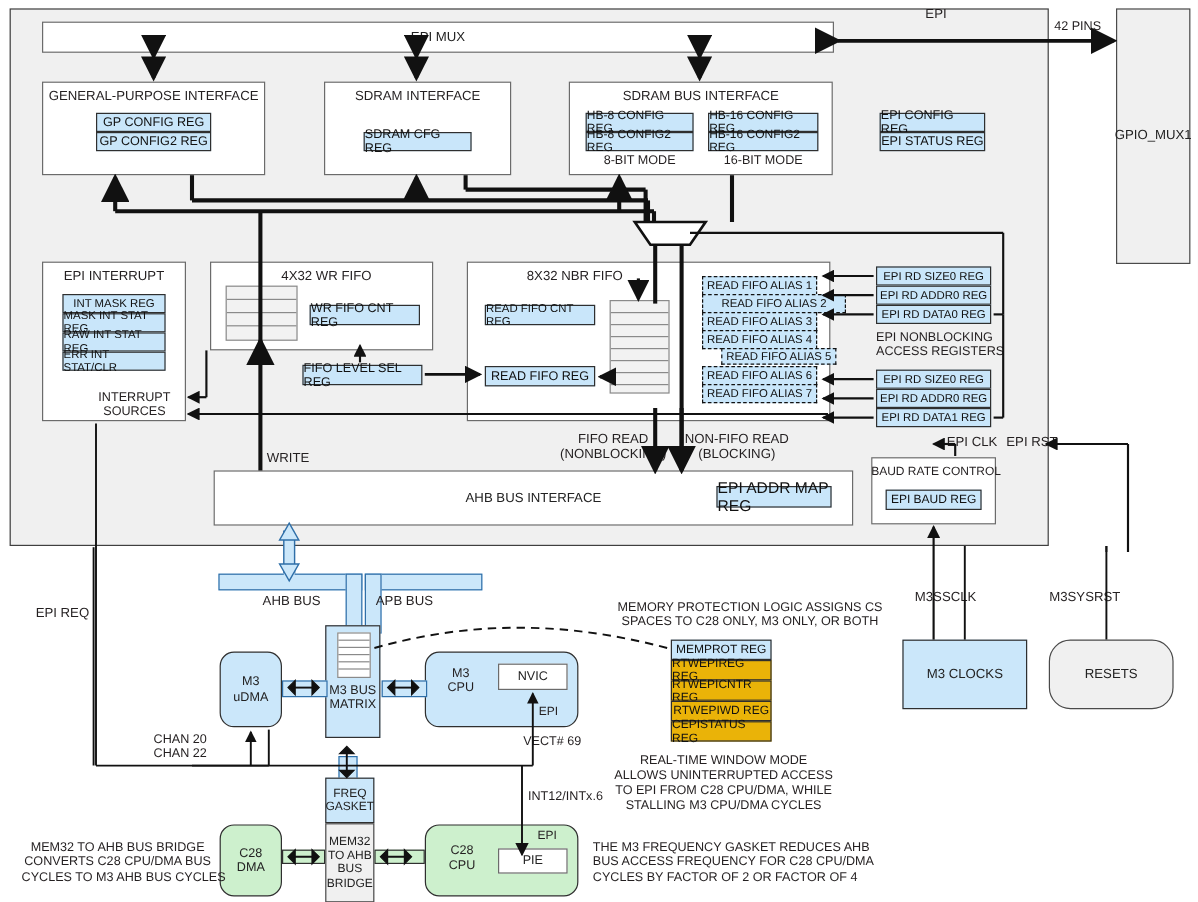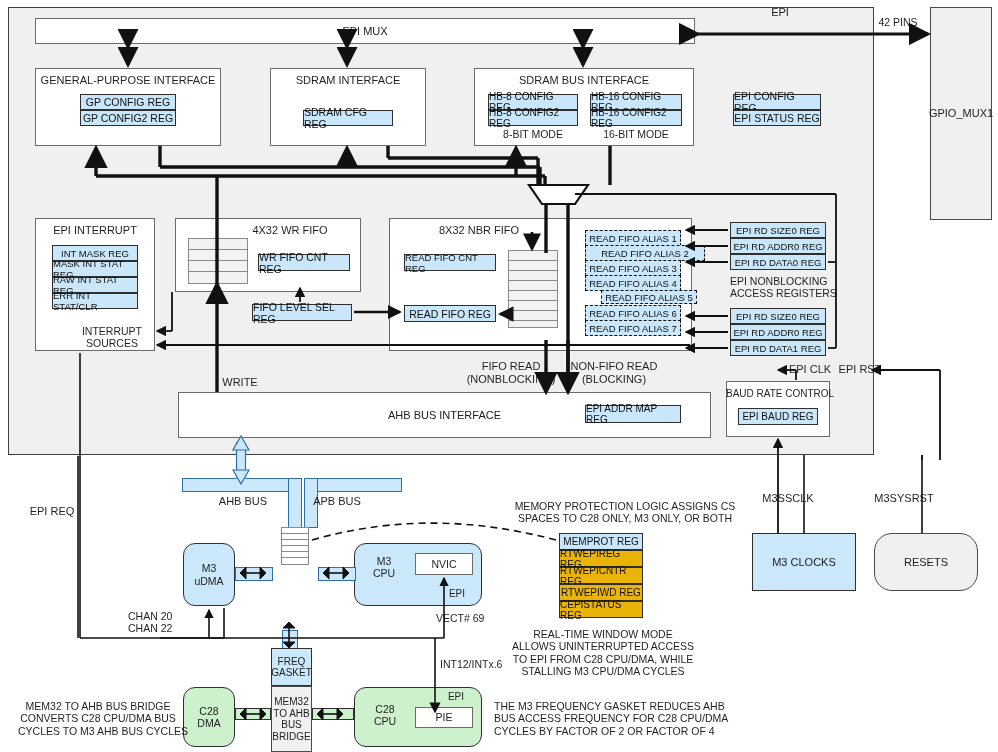--- a/index.html
+++ b/index.html
@@ -73,21 +73,21 @@
   <div class="abs whitebox" style="left:35px;top:218px;width:120px;height:133px;"></div>
   <div class="txt" style="left:35px;top:224px;width:120px;">EPI INTERRUPT</div>
   <div class="abs reg" style="left:52px;top:245px;width:86px;height:16px;font-size:9.5px;">INT MASK REG</div>
   <div class="abs reg" style="left:52px;top:261px;width:86px;height:16px;font-size:9.5px;">MASK INT STAT REG</div>
   <div class="abs reg" style="left:52px;top:277px;width:86px;height:16px;font-size:9.5px;">RAW INT STAT REG</div>
   <div class="abs reg" style="left:52px;top:293px;width:86px;height:16px;font-size:9.5px;">ERR INT STAT/CLR</div>
   <div class="txt" style="left:72px;top:325px;width:80px;font-size:10.5px;">INTERRUPT
 SOURCES</div>
 
   <div class="abs whitebox" style="left:175px;top:218px;width:186px;height:74px;"></div>
-  <div class="txt" style="left:180px;top:224px;width:220px;">4X32 WR FIFO</div>
+  <div class="txt" style="left:162px;top:224px;width:220px;">4X32 WR FIFO</div>
   <div class="fifo" style="left:188px;top:238px;width:58px;height:44px;">
     <i style="height:10px"></i>
       <i style="height:10px"></i>
       <i style="height:10px"></i>
       <i style="height:10px"></i>
   </div>
   <div class="abs reg" style="left:258px;top:254px;width:92px;height:17px;">WR FIFO CNT REG</div>
 
   <div class="abs reg" style="left:252px;top:304px;width:100px;height:17px;">FIFO LEVEL SEL REG</div>
 
@@ -127,36 +127,40 @@
   <div class="txt" style="left:459px;top:360px;width:104px;">FIFO READ
 (NONBLOCKING)</div>
   <div class="txt" style="left:562px;top:360px;width:104px;">NON-FIFO READ
 (BLOCKING)</div>
   <div class="txt" style="left:780px;top:363px;width:60px;">EPI CLK</div>
   <div class="txt" style="left:832px;top:363px;width:56px;">EPI RST</div>
 
   <div class="abs whitebox lbl" style="left:178px;top:392px;width:533px;height:46px;">
     <span>AHB BUS INTERFACE</span>
   </div>
-  <div class="abs reg" style="left:585px;top:405px;width:96px;height:18px;font-size:10px;">EPI ADDR MAP REG</div>
+  <div class="abs reg" style="left:597px;top:405px;width:96px;height:18px;font-size:13px;">EPI ADDR MAP REG</div>
 
   <div class="abs whitebox" style="left:726px;top:381px;width:104px;height:56px;"></div>
   <div class="txt" style="left:726px;top:388px;width:104px;font-size:10px;">BAUD RATE CONTROL</div>
   <div class="abs reg" style="left:738px;top:408px;width:80px;height:17px;font-size:10px;">EPI BAUD REG</div>
 
   <div class="txt" style="left:22px;top:505px;width:60px;">EPI REQ</div>
 
   <div class="busbar" style="left:182px;top:478px;width:118px;height:12px;"></div>
   <div class="busbar" style="left:288px;top:478px;width:12px;height:48px;"></div>
   <div class="txt" style="left:208px;top:495px;width:70px;">AHB BUS</div>
 
   <div class="busbar" style="left:304px;top:478px;width:96px;height:12px;"></div>
   <div class="busbar" style="left:304px;top:478px;width:12px;height:48px;"></div>
   <div class="txt" style="left:304px;top:495px;width:66px;">APB BUS</div>
 
+  <div class="abs bluebox" style="left:271px;top:521px;width:46px;height:94px;">
+    <span class="lbl" style="font-size:10.5px;margin-top:26px;">M3 BUS
+MATRIX</span>
+  </div>
   <div class="fifo" style="left:281px;top:527px;width:26px;height:36px;background:#fff;">
     <i style="height:5px"></i>
       <i style="height:5px"></i>
       <i style="height:5px"></i>
     <i style="height:5px"></i>
       <i style="height:5px"></i>
       <i style="height:5px"></i>
   </div>
 
   <div class="abs bluebox rounded lbl" style="left:183px;top:543px;width:52px;height:63px;font-size:10.5px;">

